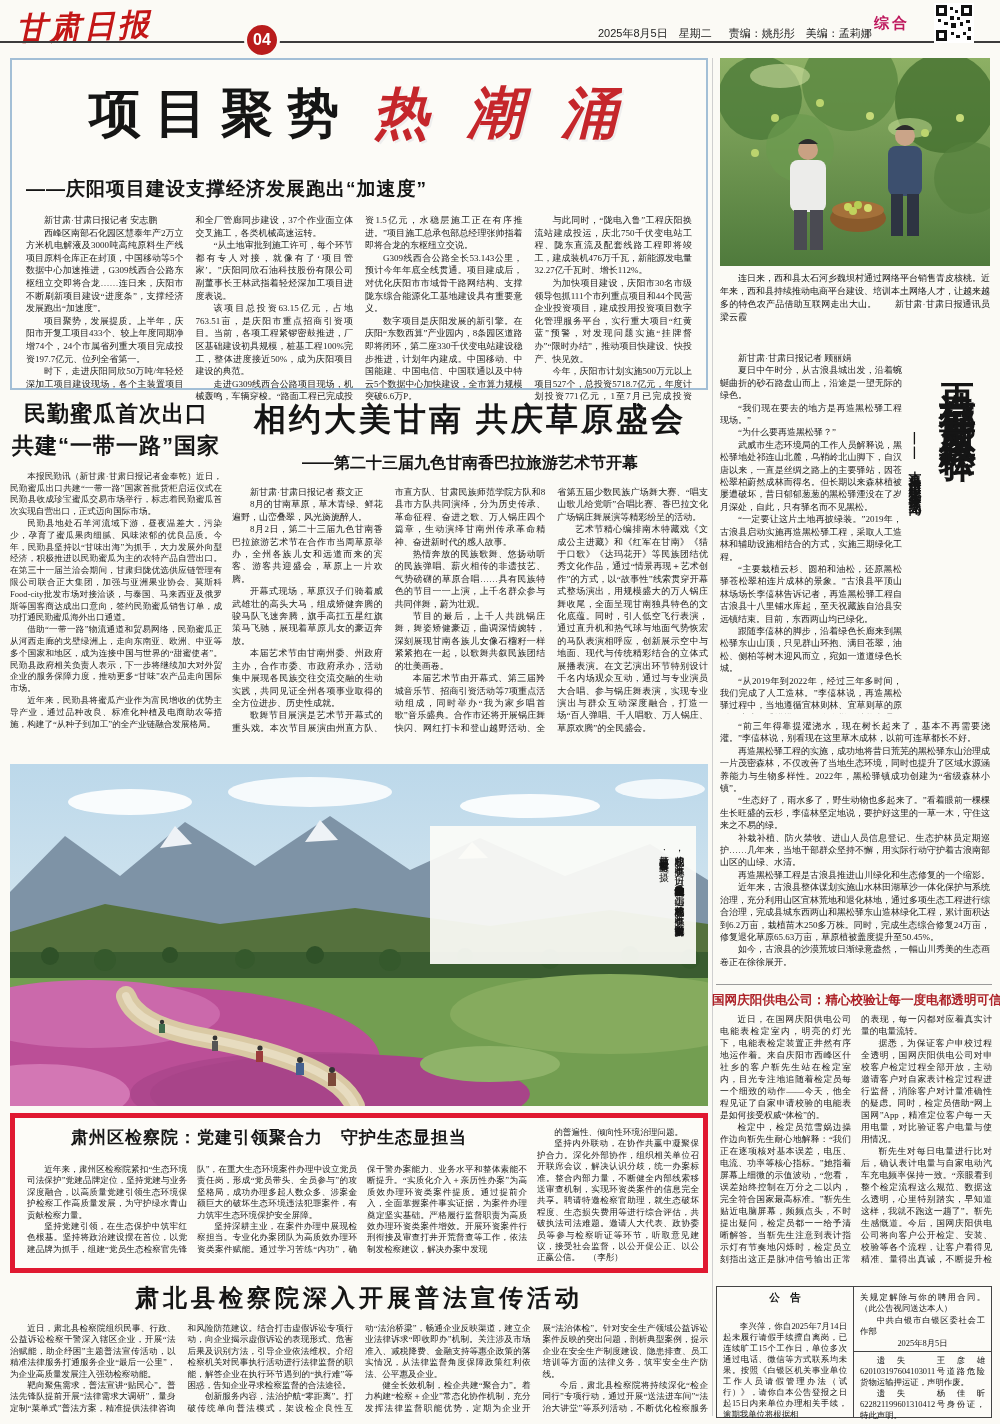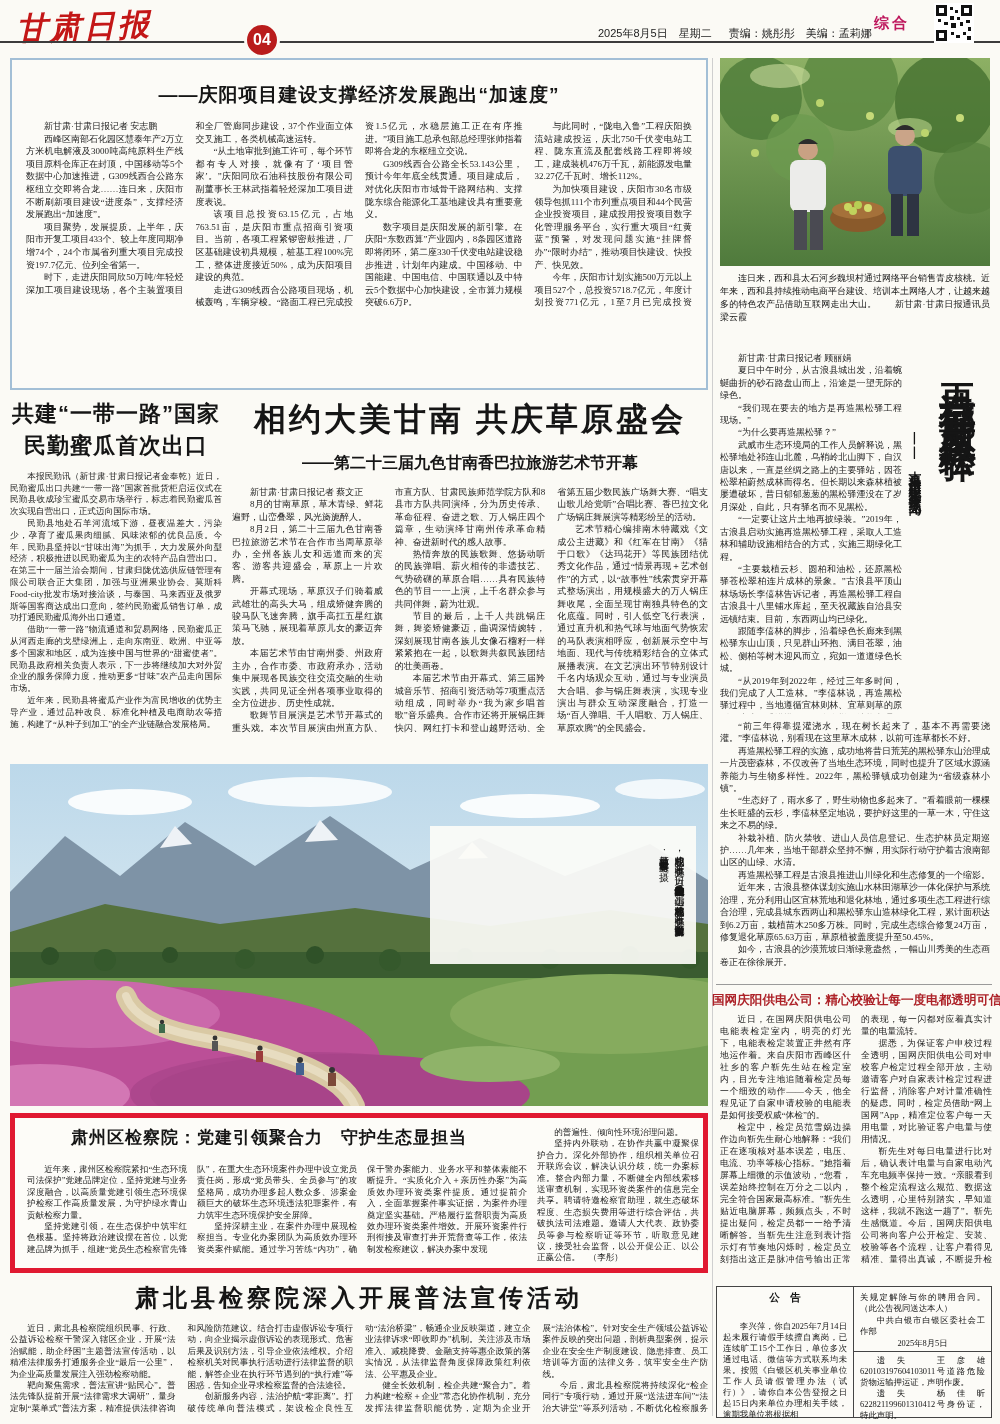--- a/index.html
+++ b/index.html
@@ -21,21 +21,21 @@
   .dateline{left:598px;top:26px;font-size:11px;font-family:"Liberation Sans",sans-serif;color:#222}
   .dateline span{margin-right:14px}
   .section-label{left:874px;top:14px;font-size:15px;color:#be185d;letter-spacing:3px}
   
   .lead-box{left:10px;top:58px;width:698px;height:332px;border:2px solid #a3bfd6;background:#fcfbf7;padding:8px 14px}
   .lead-titles{text-align:center;margin-top:8px;white-space:nowrap}
   .lead-black{font-size:52px;letter-spacing:14px;display:inline-block;vertical-align:middle}
   .lead-red{font-size:56px;color:#c5262b;font-style:italic;font-weight:bold;letter-spacing:12px;
             display:inline-block;margin-left:16px;vertical-align:middle;text-shadow:2px 2px 0 #eee;
             font-family:"Liberation Serif",serif}
-  .lead-subtitle{text-align:center;font-size:19px;margin-top:14px;letter-spacing:1px}
+  .lead-subtitle{text-align:left;font-size:19px;margin-top:24px;letter-spacing:1px}
   .lead-body{margin-top:12px;height:196px;column-count:4;column-gap:12px}
   
   .melon{left:10px;top:398px;width:212px}
   .melon-title{font-size:22px;line-height:1.45;text-align:center;letter-spacing:1px}
   .melon-body{margin-top:9px;height:286px;font-size:8.6px;line-height:11.8px}
   
   .gannan{left:232px;top:398px;width:476px}
   .gannan-title{text-align:center;font-size:32px;letter-spacing:3px}
   .gannan-sub{text-align:center;font-size:16px;margin-top:11px}
   .gannan-body{margin-top:12px;height:252px;column-count:3;column-gap:12px;font-size:9px;line-height:12.4px}
@@ -116,41 +116,45 @@
       <rect x="17" y="29" width="3" height="3" fill="#111"></rect>
         <rect x="22" y="32" width="4" height="3" fill="#111"></rect>
       <rect x="29" y="29" width="3" height="3" fill="#111"></rect>
         <rect x="33" y="33" width="4" height="4" fill="#111"></rect>
     </svg>
   </div>
 
   <div class="abs vline"></div>
 
   <div class="abs lead-box">
+    <div class="lead-titles">
+      <span class="lead-black hei">项目聚势</span>
+      <span class="lead-red">热 潮 涌</span>
+    </div>
     <div class="lead-subtitle hei">——庆阳项目建设支撑经济发展跑出“加速度”</div>
     <div class="lead-body body-text">
         <p>新甘肃·甘肃日报记者 安志鹏</p>
         <p>西峰区南部石化园区慧泰年产2万立方米机电解液及3000吨高纯原料生产线项目原料仓库正在封顶，中国移动等5个数据中心加速推进，G309线西合公路东枢纽立交即将合龙……连日来，庆阳市不断刷新项目建设“进度条”，支撑经济发展跑出“加速度”。</p>
         <p>项目聚势，发展提质。上半年，庆阳市开复工项目433个、较上年度同期净增74个，24个市属省列重大项目完成投资197.7亿元、位列全省第一。</p>
         <p>时下，走进庆阳同欣50万吨/年轻烃深加工项目建设现场，各个主装置项目和全厂管廊同步建设，37个作业面立体交叉施工，各类机械高速运转。</p>
         <p>“从土地审批到施工许可，每个环节都有专人对接，就像有了‘项目管家’。”庆阳同欣石油科技股份有限公司副董事长王林武指着轻烃深加工项目进度表说。</p>
         <p>该项目总投资63.15亿元，占地763.51亩，是庆阳市重点招商引资项目。当前，各项工程紧锣密鼓推进，厂区基础建设初具规模，桩基工程100%完工，整体进度接近50%，成为庆阳项目建设的典范。</p>
         <p>走进G309线西合公路项目现场，机械轰鸣，车辆穿梭。“路面工程已完成投资1.5亿元，水稳层施工正在有序推进。”项目施工总承包部总经理张帅指着即将合龙的东枢纽立交说。</p>
         <p>G309线西合公路全长53.143公里，预计今年年底全线贯通。项目建成后，对优化庆阳市市域骨干路网结构、支撑陇东综合能源化工基地建设具有重要意义。</p>
         <p>数字项目是庆阳发展的新引擎。在庆阳“东数西算”产业园内，8条园区道路即将闭环，第二座330千伏变电站建设稳步推进，计划年内建成。中国移动、中国能建、中国电信、中国联通以及中特云5个数据中心加快建设，全市算力规模突破6.6万P。</p>
         <p>与此同时，“陇电入鲁”工程庆阳换流站建成投运，庆北750千伏变电站工程、陇东直流及配套线路工程即将竣工，建成装机476万千瓦，新能源发电量32.27亿千瓦时、增长112%。</p>
         <p>为加快项目建设，庆阳市30名市级领导包抓111个市列重点项目和44个民营企业投资项目，建成投用投资项目数字化管理服务平台，实行重大项目“红黄蓝”预警，对发现问题实施“挂牌督办”“限时办结”，推动项目快建设、快投产、快见效。</p>
         <p>今年，庆阳市计划实施500万元以上项目527个，总投资5718.7亿元，年度计划投资771亿元，1至7月已完成投资480.5亿元，投资完成率达62.3%；固定资产投资总额增速稳居全省第一，分别高出全国12.2个、全省11.3个百分点。</p>
       </div>
   </div>
 
   <div class="abs melon">
     <div class="melon-title hei">
+      <div>民勤蜜瓜首次出口</div>
       <div>共建“一带一路”国家</div>
-      <div>民勤蜜瓜首次出口</div>
     </div>
     <div class="melon-body body-text">
         <p>本报民勤讯（新甘肃·甘肃日报记者金奉乾）近日，民勤蜜瓜出口共建“一带一路”国家首批货柜启运仪式在民勤县收成珍宝蜜瓜交易市场举行，标志着民勤蜜瓜首次实现自营出口，正式迈向国际市场。</p>
         <p>民勤县地处石羊河流域下游，昼夜温差大，污染少，孕育了蜜瓜果肉细腻、风味浓郁的优良品质。今年，民勤县坚持以“甘味出海”为抓手，大力发展外向型经济，积极推进以民勤蜜瓜为主的农特产品自营出口。在第三十一届兰洽会期间，甘肃归陇优选供应链管理有限公司联合正大集团，加强与亚洲果业协会、莫斯科Food-city批发市场对接洽谈，与泰国、马来西亚及俄罗斯等国客商达成出口意向，签约民勤蜜瓜销售订单，成功打通民勤蜜瓜海外出口通道。</p>
         <p>借助“一带一路”物流通道和贸易网络，民勤蜜瓜正从河西走廊的戈壁绿洲上，走向东南亚、欧洲、中亚等多个国家和地区，成为连接中国与世界的“甜蜜使者”。民勤县政府相关负责人表示，下一步将继续加大对外贸企业的服务保障力度，推动更多“甘味”农产品走向国际市场。</p>
         <p>近年来，民勤县将蜜瓜产业作为富民增收的优势主导产业，通过品种改良、标准化种植及电商助农等措施，构建了“从种子到加工”的全产业链融合发展格局。</p>
       </div>
   </div>
 
   <div class="abs gannan">

